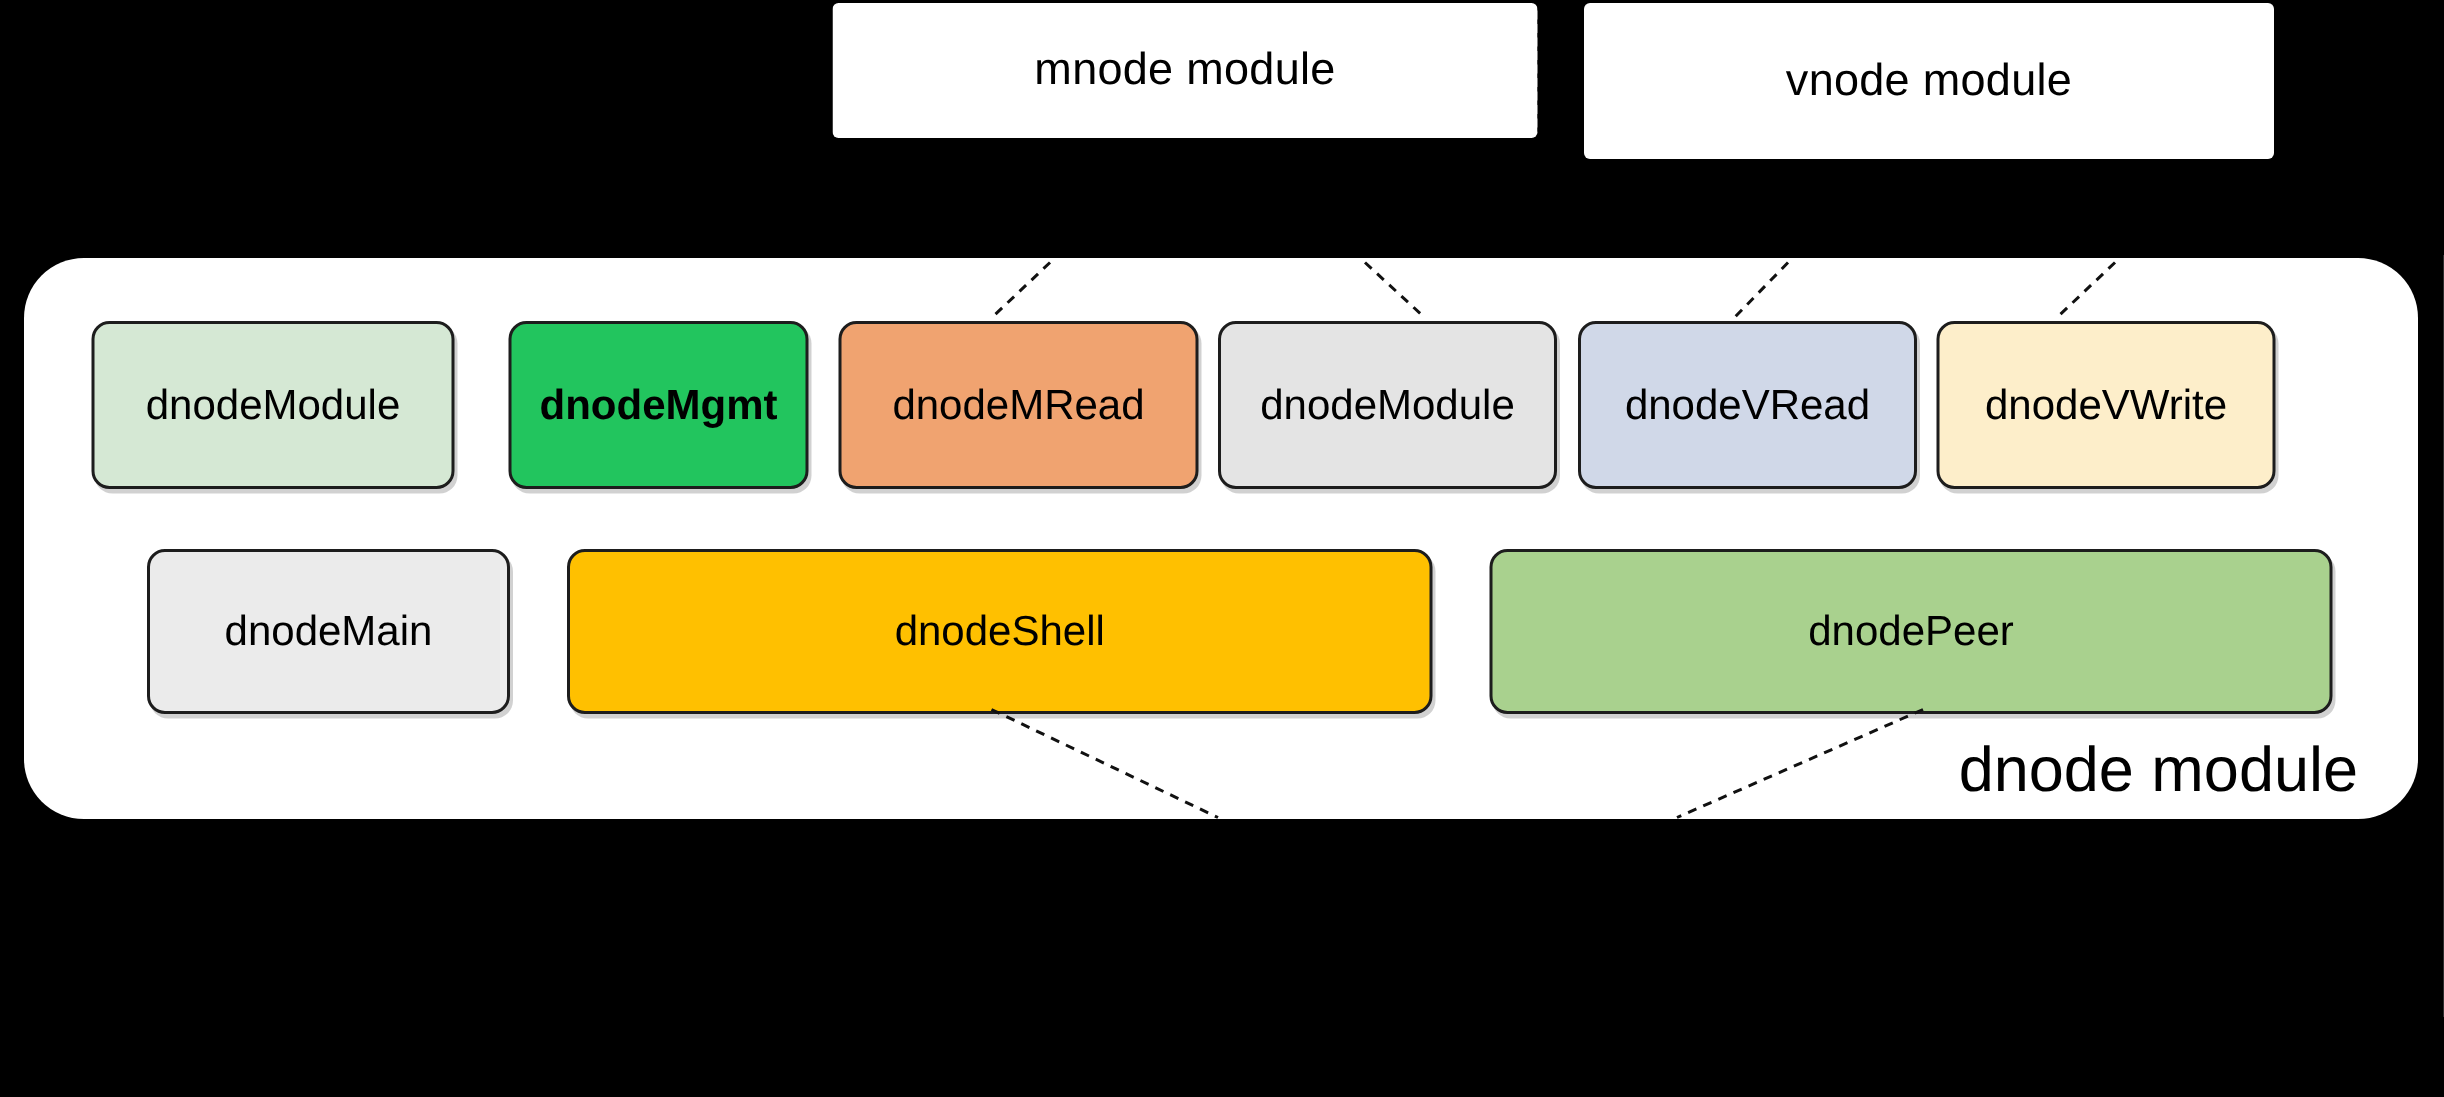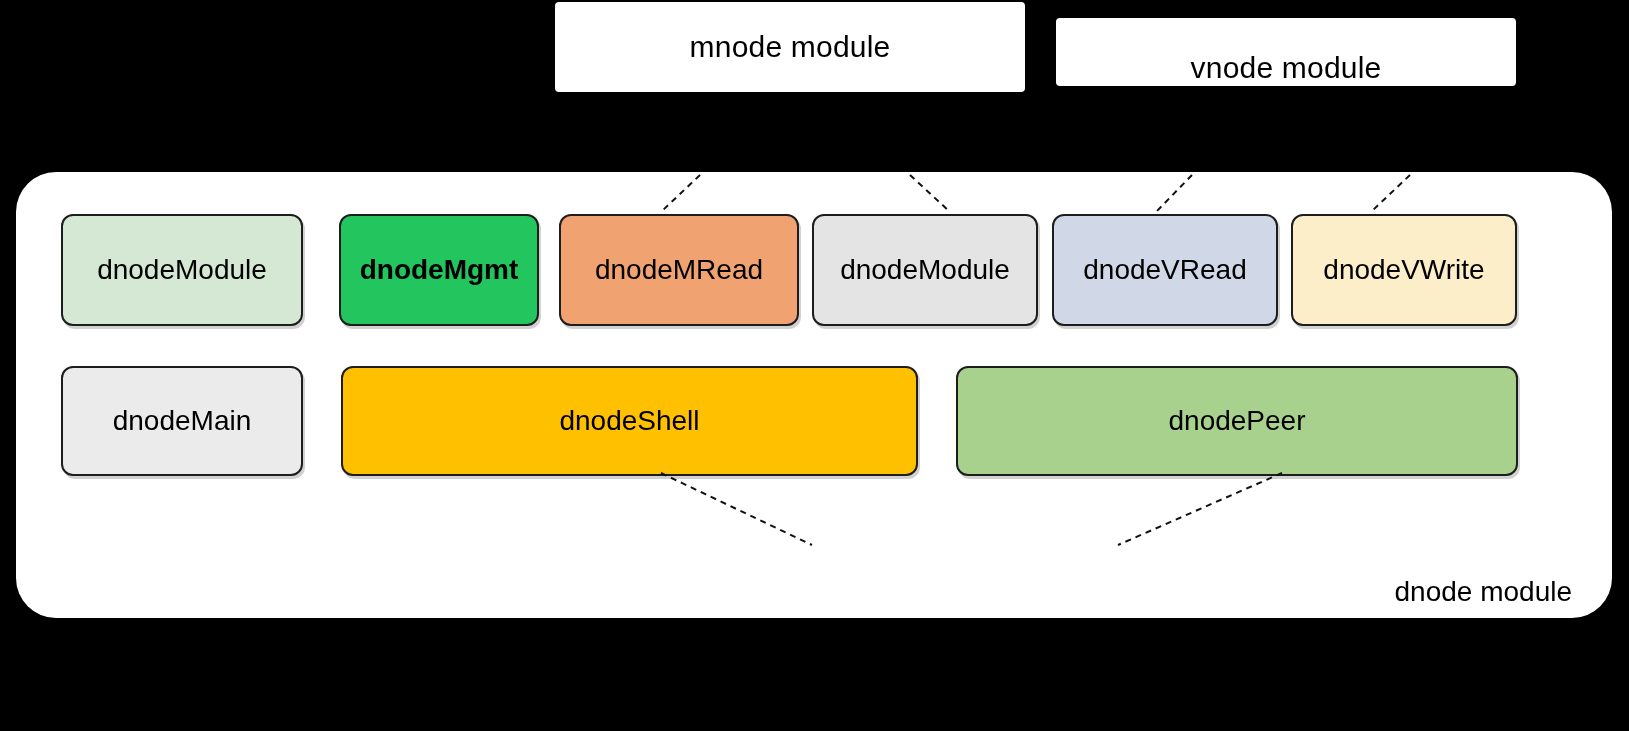--- a/index.html
+++ b/index.html
@@ -30,40 +30,40 @@
     color: #000000;
   }
   .module-label {
     font-size: 30px;
     line-height: 1;
     color: #000000;
     letter-spacing: 0.2px;
   }
 
   #mnode-module { left: 555px; top: 2px;  width: 470px; height: 90px; }
-  #vnode-module { left: 1056px; top: 18px; width: 460px; height: 68px; align-items: flex-end; }
+  #vnode-module { left: 1056px; top: 2px; width: 460px; height: 104px; }
   #rpc-module   { left: 340px; top: 618px; width: 1238px; height: 106px; border-radius: 26px; }
 
   
   #dnode-container {
     position: absolute;
     left: 16px;
     top: 172px;
     width: 1596px;
-    height: 446px;
+    height: 374px;
     background: #ffffff;
     border: 4px dashed #ffffff;
     border-radius: 40px;
     box-sizing: border-box;
   }
   #dnode-module-label {
     position: absolute;
     right: 36px;
     bottom: 8px;
-    font-size: 28px;
+    font-size: 42px;
     color: #000000;
     line-height: 1;
     white-space: nowrap;
     text-align: right;
   }
 
   
   .node-box {
     position: absolute;
     box-sizing: border-box;
@@ -72,21 +72,21 @@
     display: flex;
     align-items: center;
     justify-content: center;
     color: #000000;
     font-size: 28px;
     line-height: 1;
     white-space: nowrap;
     box-shadow: 2px 3px 0 rgba(0,0,0,0.18);
   }
   .node-box.row1 { top: 38px;  height: 112px; }
-  .node-box.row2 { top: 190px; height: 110px; }
+  .node-box.row2 { top: 190px; height: 110px; margin-left: 37px; }
 
   
   #connectors {
     position: absolute;
     left: 0;
     top: 0;
     width: 1629px;
     height: 731px;
     pointer-events: none;
   }

